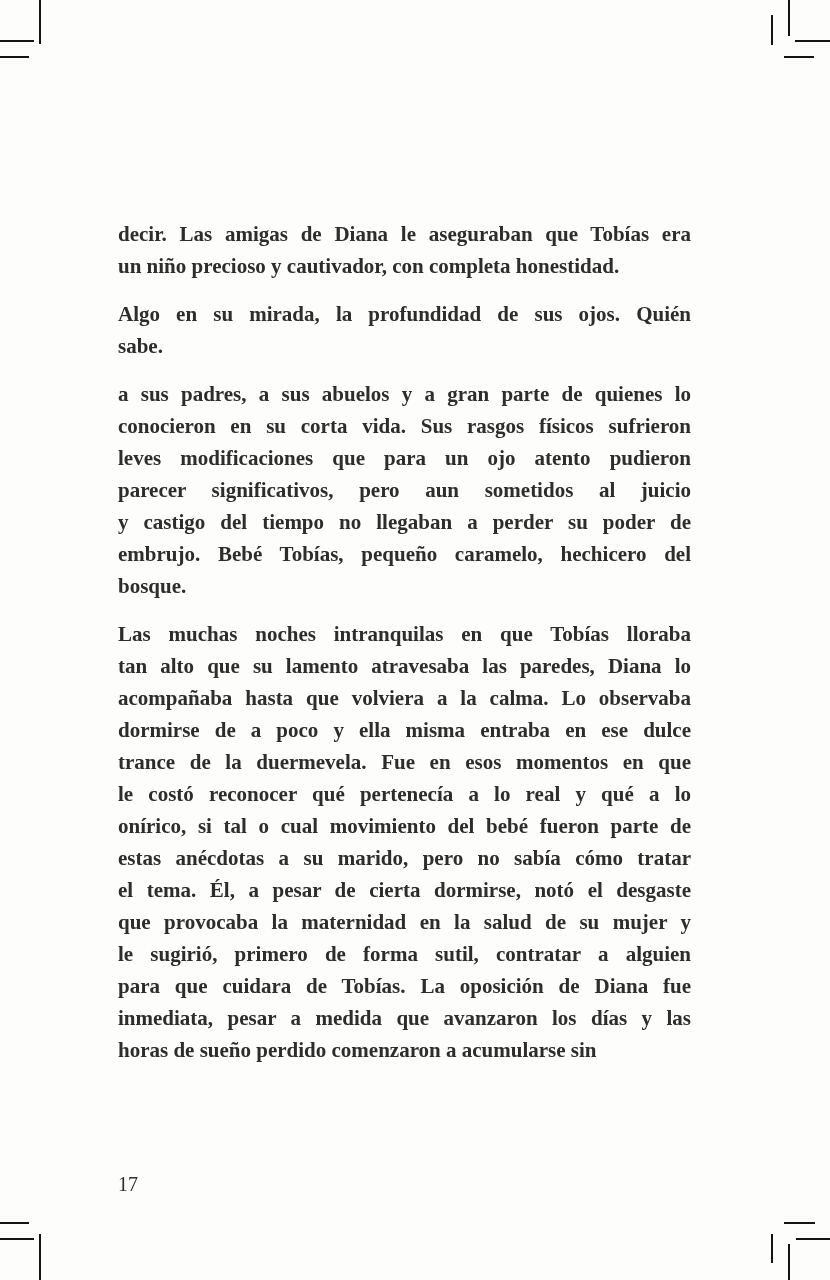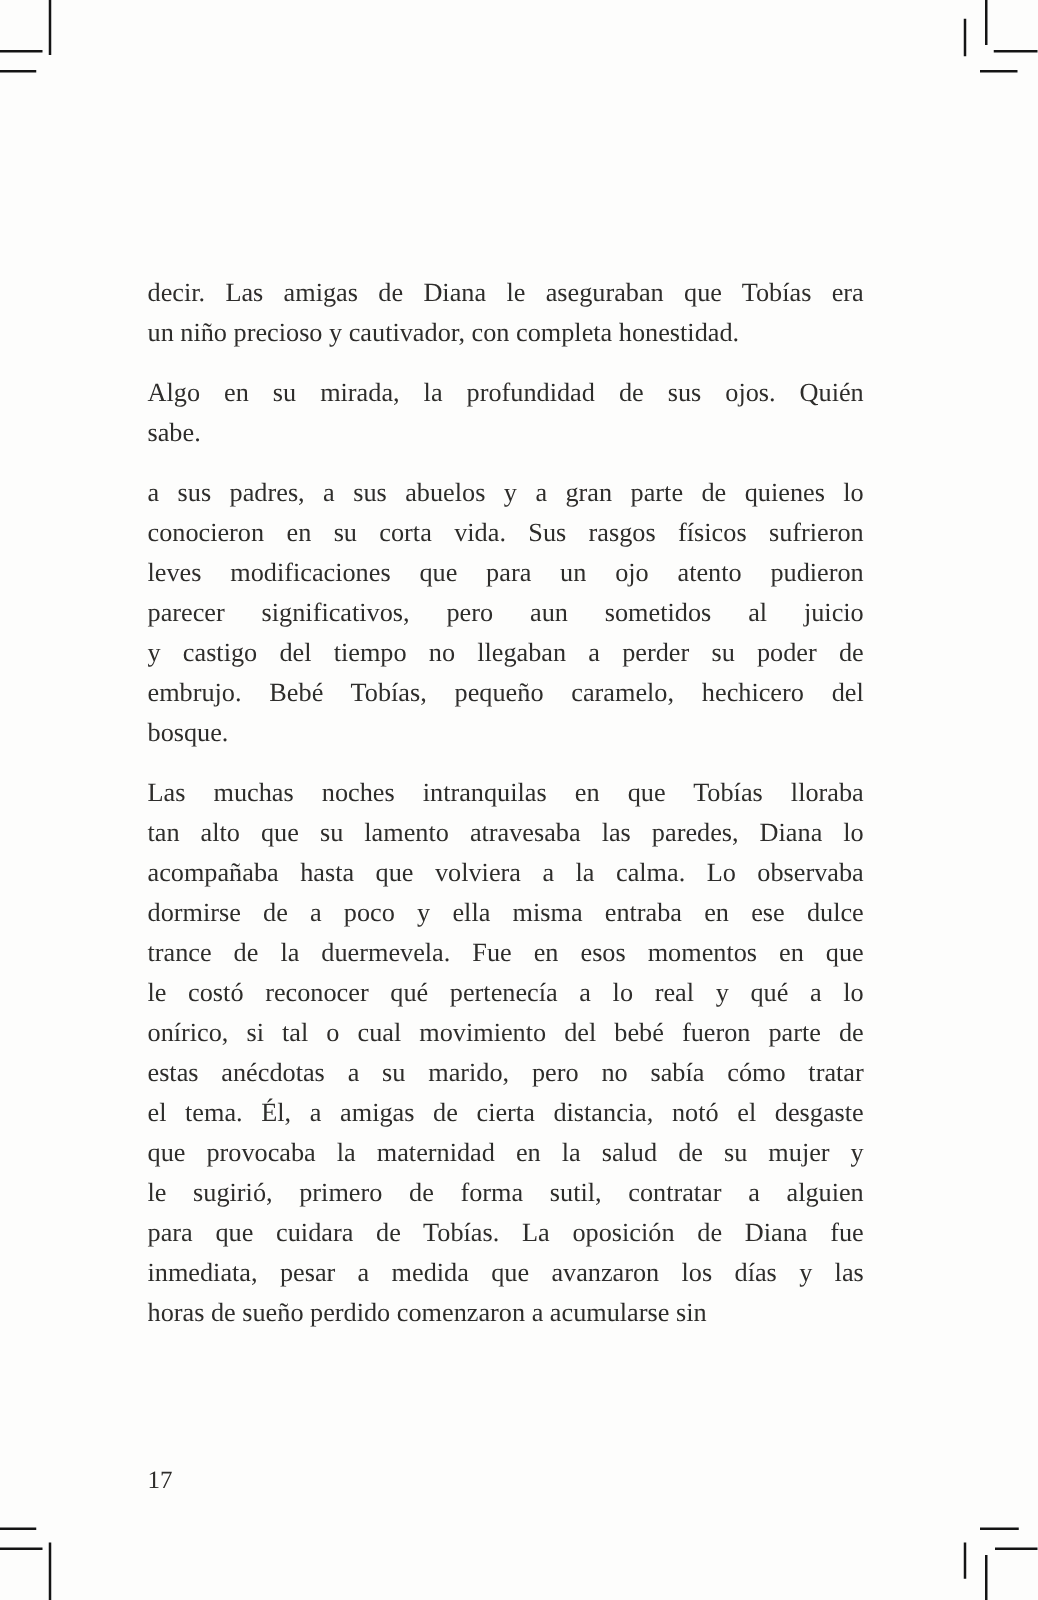--- a/index.html
+++ b/index.html
@@ -54,20 +54,21 @@
   .paragraph {
     margin: 0 0 16px 0;
   }
   .paragraph:last-child {
     margin-bottom: 11px;
   }
   .line {
     text-align: justify;
     text-align-last: justify;
     white-space: normal;
+    font-weight: bold;
   }
   .line.last {
     text-align-last: left;
   }
 
   
   .page-number {
     position: absolute;
     left: 118px;
     top: 1168px;
@@ -121,21 +122,21 @@
       </div>
       <div class="paragraph">
         <div class="line">Las muchas noches intranquilas en que Tobías lloraba</div>
         <div class="line">tan alto que su lamento atravesaba las paredes, Diana lo</div>
         <div class="line">acompañaba hasta que volviera a la calma. Lo observaba</div>
         <div class="line">dormirse de a poco y ella misma entraba en ese dulce</div>
         <div class="line">trance de la duermevela. Fue en esos momentos en que</div>
         <div class="line">le costó reconocer qué pertenecía a lo real y qué a lo</div>
         <div class="line">onírico, si tal o cual movimiento del bebé fueron parte de</div>
         <div class="line">estas anécdotas a su marido, pero no sabía cómo tratar</div>
-        <div class="line">el tema. Él, a amigas de cierta distancia, notó el desgaste</div>
+        <div class="line">el tema. Él, a pesar de cierta dormirse, notó el desgaste</div>
         <div class="line">que provocaba la maternidad en la salud de su mujer y</div>
         <div class="line">le sugirió, primero de forma sutil, contratar a alguien</div>
         <div class="line">para que cuidara de Tobías. La oposición de Diana fue</div>
         <div class="line">inmediata, pesar a medida que avanzaron los días y las</div>
         <div class="line last">horas de sueño perdido comenzaron a acumularse sin</div>
       </div>
     </main>
 
   <div class="page-number">17</div>
 </div>

